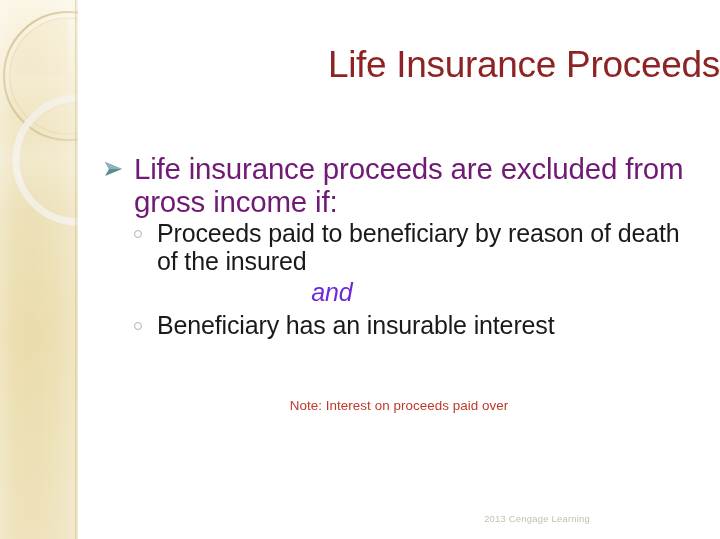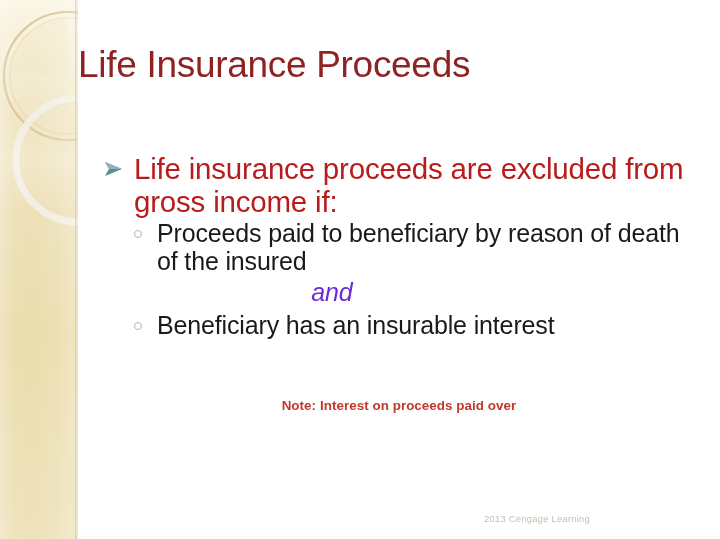--- a/index.html
+++ b/index.html
@@ -93,42 +93,42 @@
     top: 0;
     right: 0;
     bottom: 0;
   }
 
   .title {
     position: absolute;
     left: 0;
     right: 0;
     top: 44px;
-    text-align: left;
+    text-align: right;
     font-size: 37px;
     font-weight: 400;
     letter-spacing: -0.3px;
     color: #8e2323;
     white-space: nowrap;
   }
 
   .body-block {
     position: absolute;
     left: 22px;
     right: 18px;
     top: 152px;
   }
 
   
   .lvl1 {
     position: relative;
     padding-left: 34px;
     font-size: 29.5px;
     line-height: 1.13;
-    color: #b91c1c;
+    color: #701a75;
     letter-spacing: -0.2px;
   }
   .lvl1 .arrow-bullet {
     position: absolute;
     left: 2px;
     top: 6px;
     width: 22px;
     height: 22px;
     display: block;
   }
@@ -168,21 +168,21 @@
     letter-spacing: -0.15px;
   }
 
   .note {
     position: absolute;
     left: 78px;
     right: 0;
     top: 396px;
     text-align: center;
     font-size: 13.4px;
-    font-weight: bold;
+    font-weight: normal;
     line-height: 1.46;
     color: #c0392b;
     letter-spacing: 0.05px;
   }
   .note-line { display: block; }
 
   .footer {
     position: absolute;
     right: 130px;
     top: 513px;

